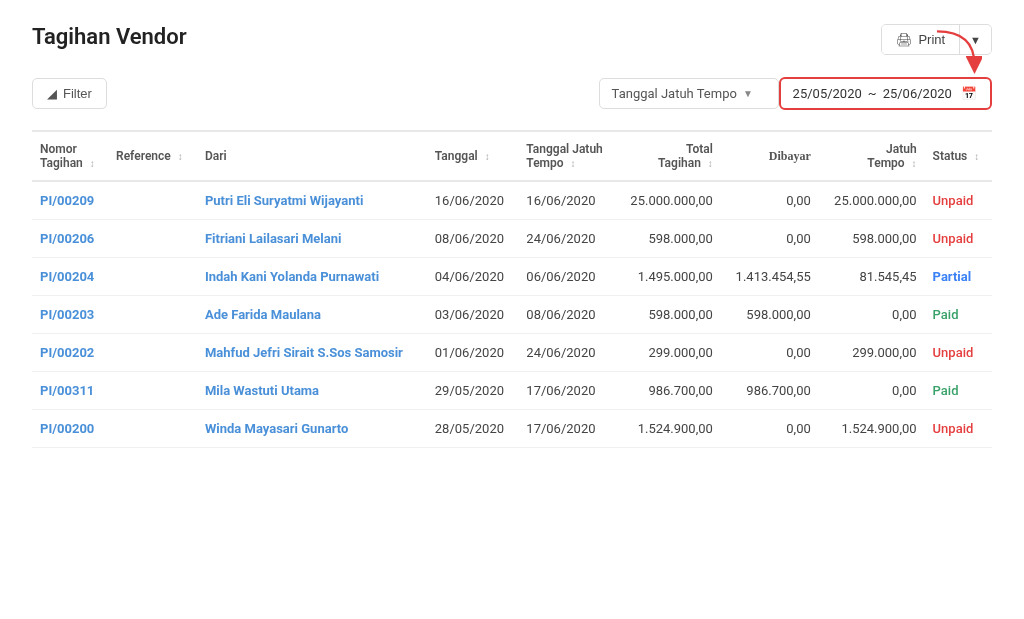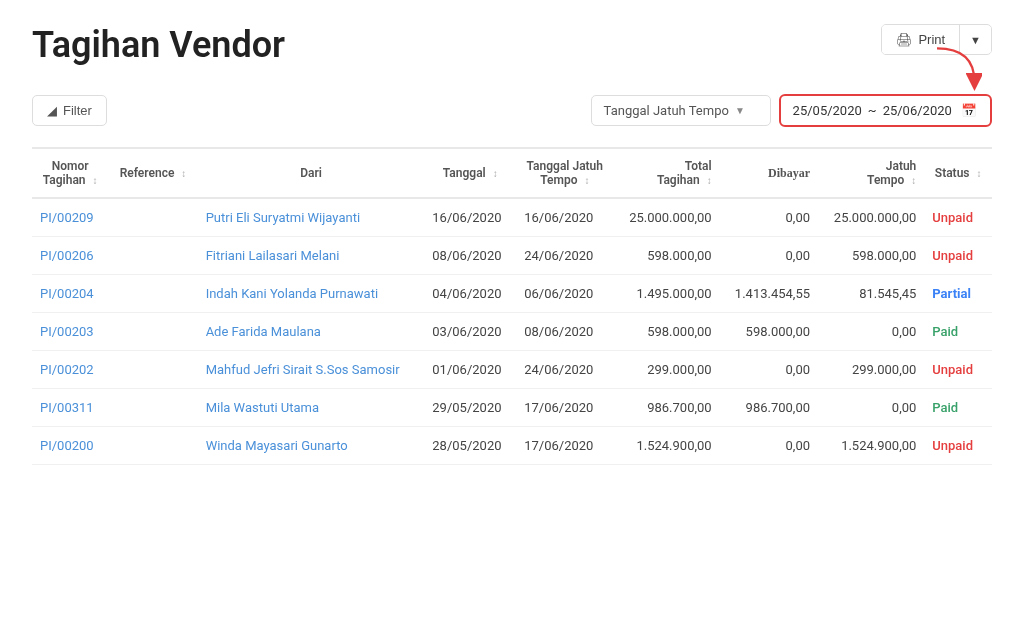--- a/index.html
+++ b/index.html
@@ -8,40 +8,40 @@
       background: #fff;
       color: #333;
       font-size: 13px;
     }
     .page {
       padding: 24px 32px;
       max-width: 1024px;
       margin: 0 auto;
     }
     .page-title {
-      font-size: 36px;
+      font-size: 22px;
       font-weight: 600;
       color: #222;
       margin-bottom: 20px;
     }
     .toolbar {
       display: flex;
       align-items: center;
       justify-content: space-between;
       margin-bottom: 20px;
     }
     .toolbar-left {
       display: flex;
       align-items: center;
       gap: 10px;
     }
     .toolbar-right {
       display: flex;
       align-items: center;
-      gap: 8px;
+      gap: 0;
       position: relative;
     }
     .filter-btn {
       display: flex;
       align-items: center;
       gap: 6px;
       padding: 7px 14px;
       border: 1px solid #ddd;
       border-radius: 5px;
       background: #fff;
@@ -84,21 +84,21 @@
     table {
       width: 100%;
       border-collapse: collapse;
     }
     thead tr {
       border-bottom: 2px solid #e8e8e8;
       border-top: 2px solid #e8e8e8;
     }
     th {
       padding: 10px 8px;
-      text-align: center;
+      text-align: left;
       color: #555;
       font-weight: 600;
       font-size: 12px;
       white-space: nowrap;
     }
     th .sort-icon {
       display: inline-block;
       margin-left: 4px;
       color: #aaa;
       font-size: 10px;
@@ -106,20 +106,21 @@
     td {
       padding: 11px 8px;
       border-bottom: 1px solid #f0f0f0;
       vertical-align: top;
       font-size: 13px;
       color: #444;
     }
     td.link-cell {
       color: #4a90d9;
       cursor: pointer;
+      font-weight: bold;
     }
     td.num-cell {
       text-align: right;
     }
     .status-unpaid { color: #e53e3e; font-weight: 500; }
     .status-paid { color: #38a169; font-weight: 500; }
     .status-partial { color: #3b82f6; font-weight: 700; }
     .chevron-icon { font-size: 10px; color: #888; }
     .header-top {
       display: flex;

